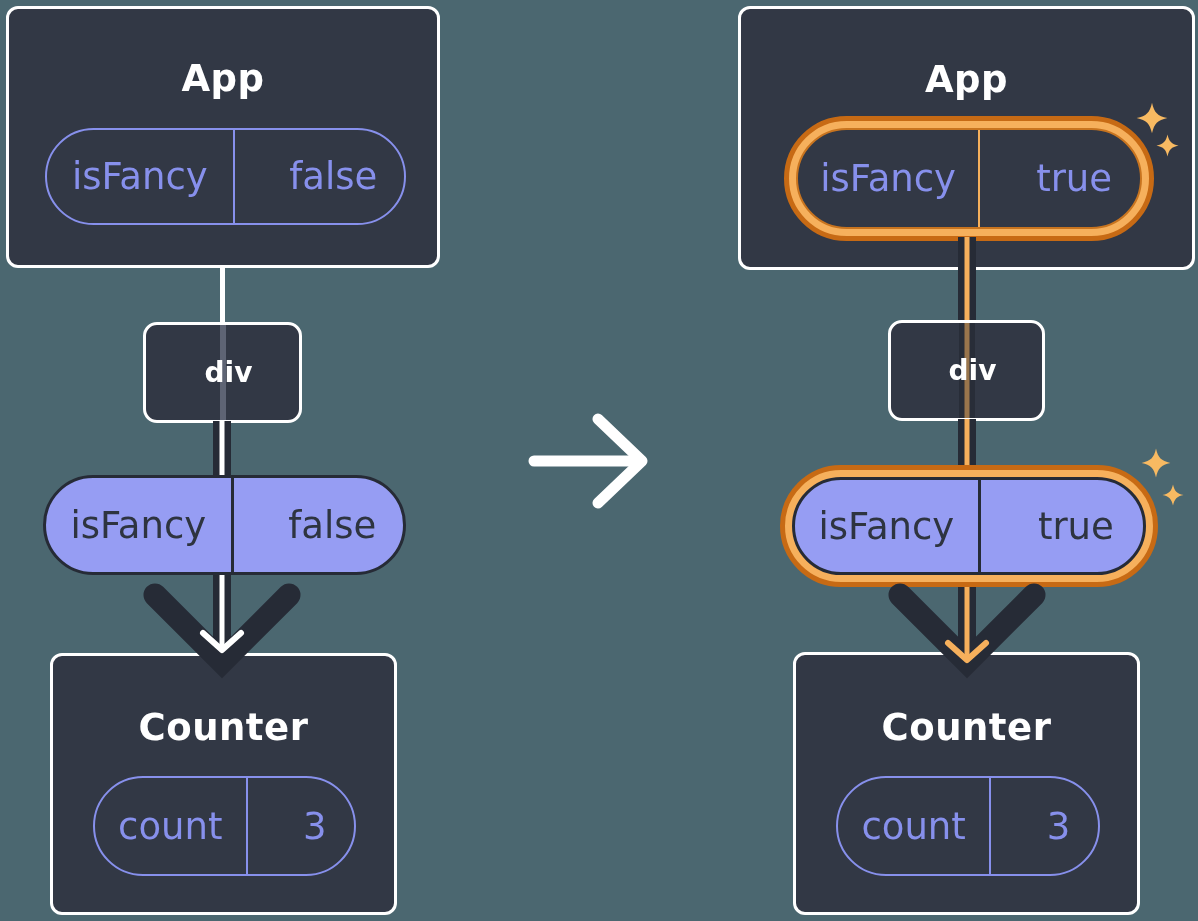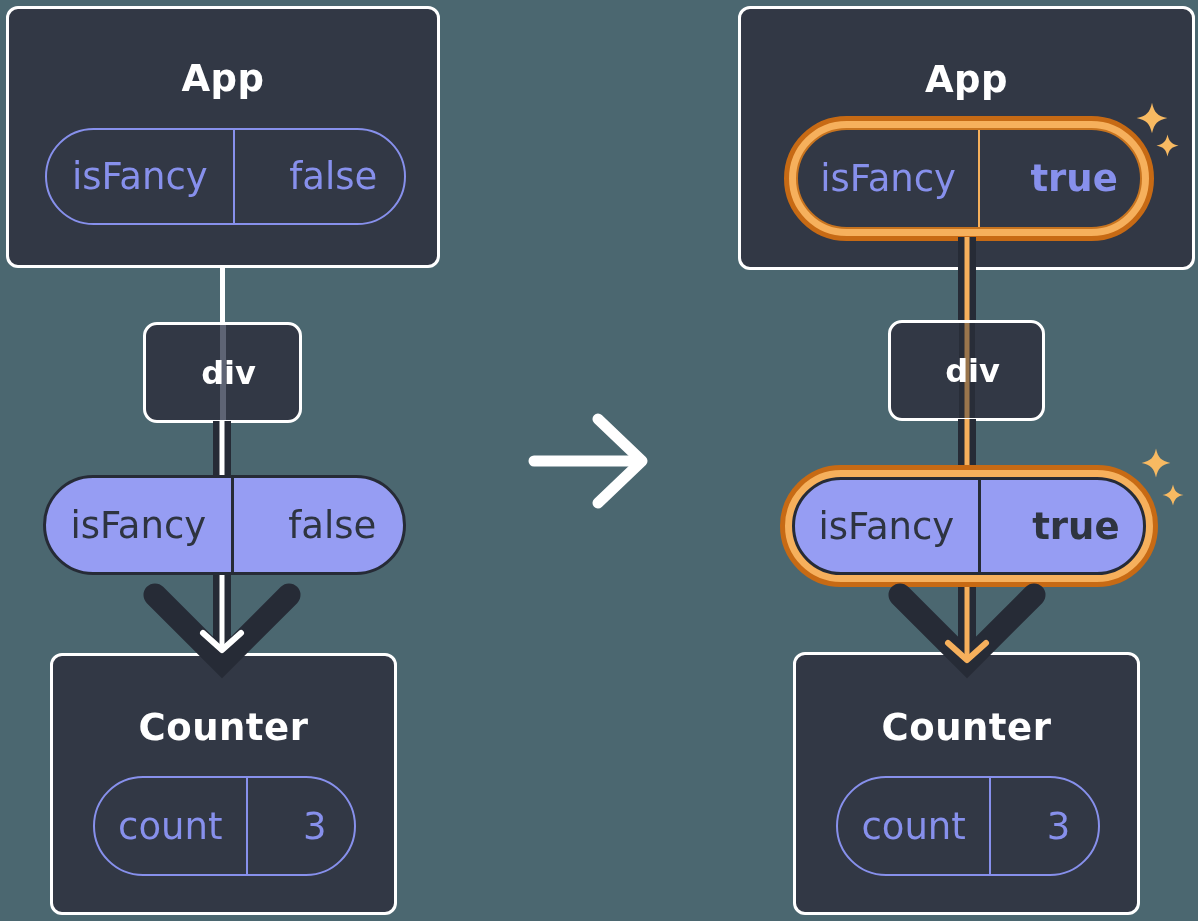--- a/index.html
+++ b/index.html
@@ -48,21 +48,21 @@
     color:#2E3440;
     font-weight:500;
   }
   .pill-solid .key{border-right:3px solid var(--dark,#262B36);}
   .pill-darkfill{
     background:var(--card,#323845);
     border:2px solid #C8741F;
     color:var(--purple,#8790EC);
   }
   .pill-darkfill .key{border-right:2px solid var(--orange_light,#F6B05C);}
-  .bold{font-weight:700;}
+  .bold{font-weight:400;}
   .ring{
     position:absolute;
     border-radius:999px;
     border:5px solid var(--orange_dark,#C76A14);
     background:var(--orange_light,#F6B05C);
     padding:7px;
     box-sizing:border-box;
   }
   .ring .pill{position:relative;width:100%;height:100%;}
   .seg{position:absolute;background:var(--dark,#262B36);}
@@ -70,21 +70,21 @@
     position:absolute;top:0;bottom:0;left:50%;
     transform:translateX(-50%);
     width:5px;
   }
   .core-white{background:var(--white,#FFFFFF);}
   .core-orange{background:var(--orange_light,#F6B05C);}
   .seg-plain{position:absolute;background:var(--white,#FFFFFF);}
   .node-label{
     position:relative;z-index:1;
     color:var(--white,#FFFFFF);
-    font-size:32px;font-weight:600;
+    font-size:28px;font-weight:600;
   }
   .card.mid{display:flex;align-items:center;justify-content:center;border-radius:14px;}
   .ghost{
     position:absolute;top:0;bottom:0;left:50%;
     transform:translateX(-50%);
     width:6px;background:rgba(208,214,240,0.28);
   }
   .ghost-dark{
     position:absolute;top:0;bottom:0;left:50%;
     transform:translateX(-50%);

